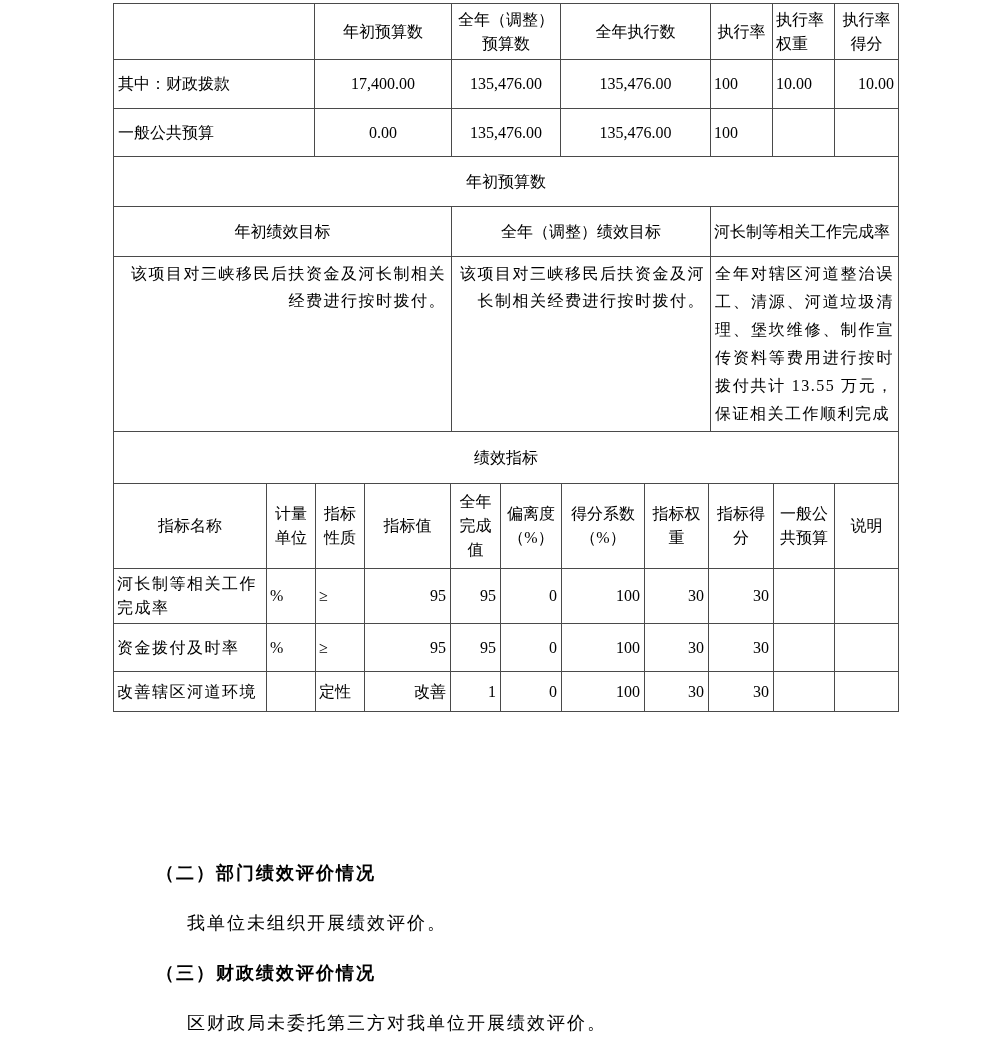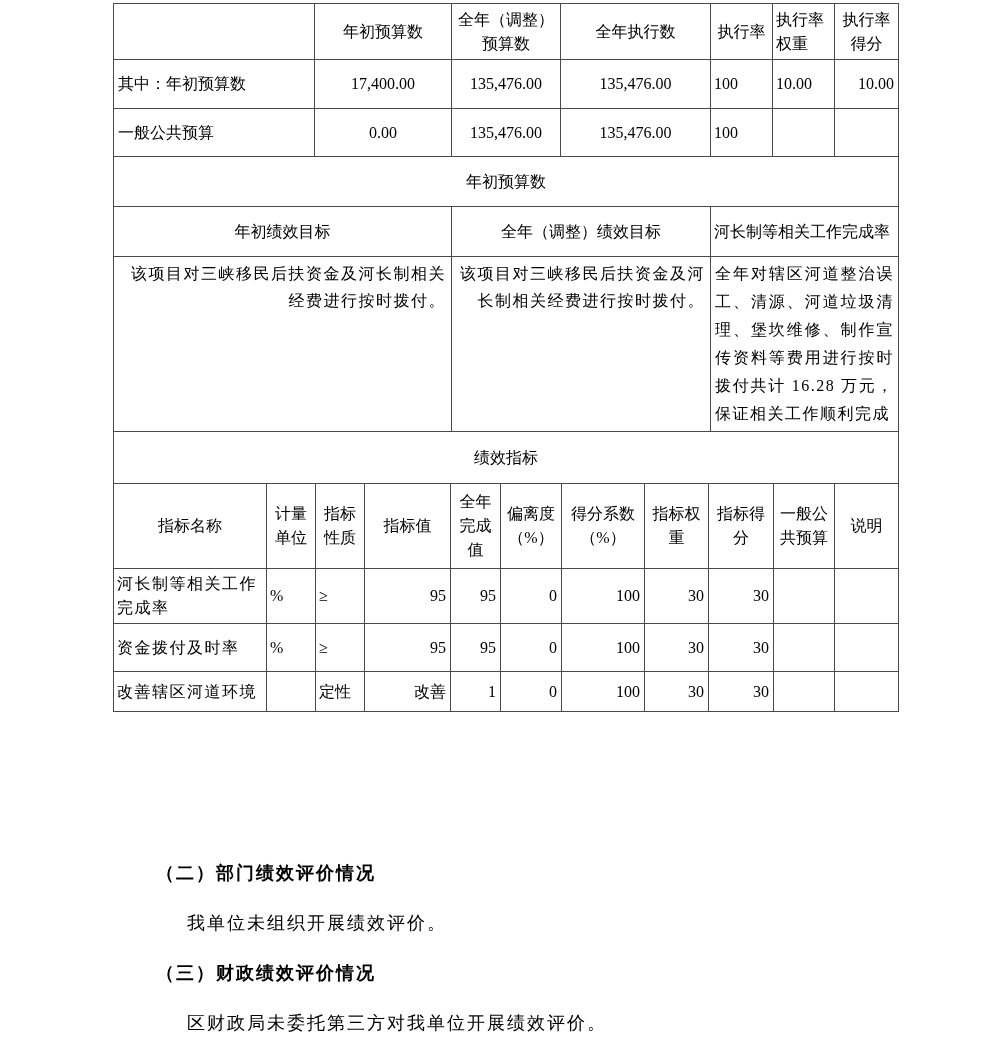--- a/index.html
+++ b/index.html
@@ -74,21 +74,21 @@
       <tr style="height:56px">
         <td class="hc"></td>
         <td class="hc">年初预算数</td>
         <td class="hc">全年（调整）预算数</td>
         <td class="hc">全年执行数</td>
         <td class="hc">执行率</td>
         <td class="hl">执行率权重</td>
         <td class="hc">执行率得分</td>
       </tr>
       <tr style="height:49px">
-        <td class="l label">其中：年初预算数</td>
+        <td class="l label">其中：财政拨款</td>
         <td class="c">17,400.00</td>
         <td class="c">135,476.00</td>
         <td class="c">135,476.00</td>
         <td class="l">100</td>
         <td class="l">10.00</td>
         <td class="r">10.00</td>
       </tr>
       <tr style="height:48px">
         <td class="l label">一般公共预算</td>
         <td class="c">0.00</td>
@@ -112,21 +112,21 @@
         <td colspan="3" class="title-cell">年初预算数</td>
       </tr>
       <tr style="height:50px">
         <td class="hc">年初绩效目标</td>
         <td class="hc">全年（调整）绩效目标</td>
         <td class="hl">河长制等相关工作完成率</td>
       </tr>
       <tr style="height:167px">
         <td class="goal-text">该项目对三峡移民后扶资金及河长制相关经费进行按时拨付。</td>
         <td class="goal-text">该项目对三峡移民后扶资金及河长制相关经费进行按时拨付。</td>
-        <td class="goal-actual">全年对辖区河道整治误工、清源、河道垃圾清理、堡坎维修、制作宣传资料等费用进行按时拨付共计 16.28 万元，保证相关工作顺利完成</td>
+        <td class="goal-actual">全年对辖区河道整治误工、清源、河道垃圾清理、堡坎维修、制作宣传资料等费用进行按时拨付共计 13.55 万元，保证相关工作顺利完成</td>
       </tr>
     </tbody>
       </table>
 
     <table>
       <colgroup>
         <col style="width:153px">
           <col style="width:49px">
           <col style="width:49px">
           <col style="width:86px">

